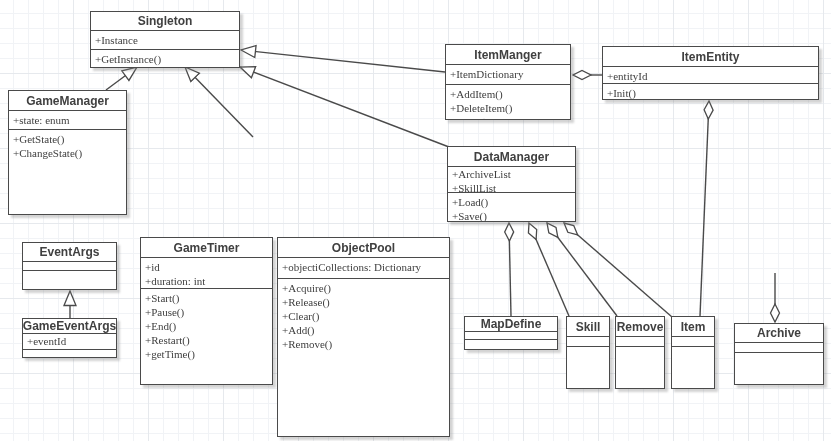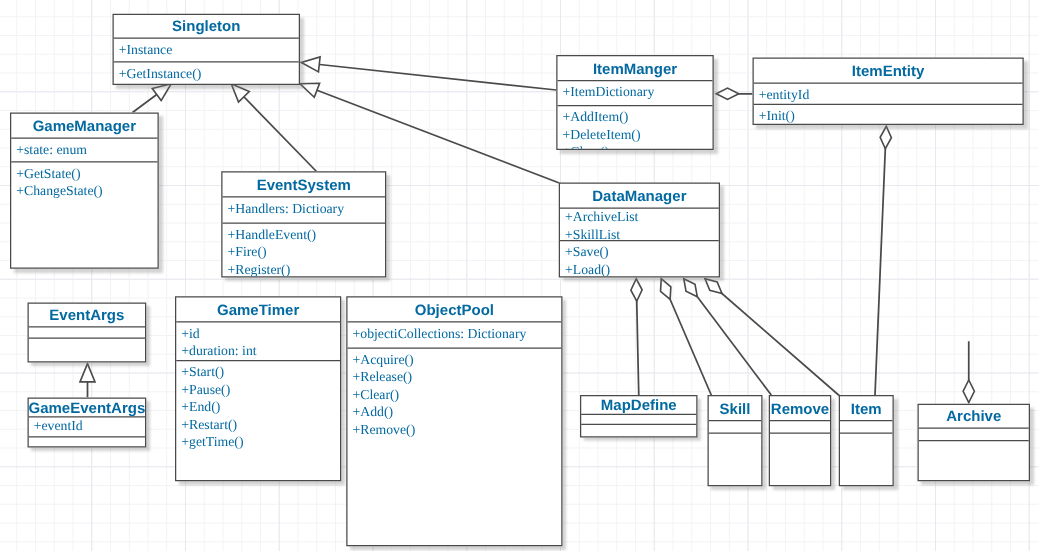--- a/index.html
+++ b/index.html
@@ -7,21 +7,21 @@
     position:relative; width:831px; height:441px; overflow:hidden;
     background-color:#ffffff;
     background-image:
       linear-gradient(to right, #e6e9ed 1px, transparent 1px),
       linear-gradient(to bottom, #e6e9ed 1px, transparent 1px),
       linear-gradient(to right, #f1f3f6 1px, transparent 1px),
       linear-gradient(to bottom, #f1f3f6 1px, transparent 1px);
     background-size:75px 75px, 75px 75px, 15px 15px, 15px 15px;
     background-position:-2px -2px;
     font-family:"Liberation Sans", sans-serif;
-    color:#0369a1;
+    color:#404040;
   }
   .wires { position:absolute; left:0; top:0; z-index:1; }
   .wires line { stroke:#4a4a4a; stroke-width:1.4; }
   .cls {
     position:absolute; z-index:2; box-sizing:border-box;
     background:#ffffff; border:1.5px solid #4a4a4a;
     box-shadow:3px 3px 2px rgba(130,130,130,0.35);
     display:flex; flex-direction:column;
   }
   .ttl {
@@ -81,31 +81,20 @@
     <div class="ttl" style="height:20px">GameManager</div>
     <div class="sec" style="height:19px">
       <div class="mem">+state: enum</div>
     </div>
     <div class="sec last">
       <div class="mem">+GetState()</div>
       <div class="mem">+ChangeState()</div>
     </div>
   </div>
 
-  <div class="cls" style="left:177px;top:137px;width:132px;height:85px">
-    <div class="ttl" style="height:20px">EventSystem</div>
-    <div class="sec" style="height:21px">
-      <div class="mem">+Handlers: Dictioary</div>
-    </div>
-    <div class="sec last">
-      <div class="mem">+HandleEvent()</div>
-      <div class="mem">+Fire()</div>
-      <div class="mem">+Register()</div>
-    </div>
-  </div>
 
   <div class="cls" style="left:445px;top:44px;width:126px;height:76px">
     <div class="ttl" style="height:20px">ItemManger</div>
     <div class="sec" style="height:20px">
       <div class="mem">+ItemDictionary</div>
     </div>
     <div class="sec last">
       <div class="mem">+AddItem()</div>
       <div class="mem">+DeleteItem()</div>
       <div class="mem">+Clear()</div>
@@ -122,22 +111,22 @@
     </div>
   </div>
 
   <div class="cls" style="left:447px;top:146px;width:129px;height:76px">
     <div class="ttl" style="height:20px">DataManager</div>
     <div class="sec" style="height:26px;padding-top:0">
       <div class="mem">+ArchiveList</div>
       <div class="mem">+SkillList</div>
     </div>
     <div class="sec last">
+      <div class="mem">+Load()</div>
       <div class="mem">+Save()</div>
-      <div class="mem">+Load()</div>
     </div>
   </div>
 
   <div class="cls" style="left:22px;top:242px;width:95px;height:48px">
     <div class="ttl" style="height:19px">EventArgs</div>
     <div class="sec" style="height:9px"></div>
     <div class="sec last"></div>
   </div>
 
   <div class="cls" style="left:22px;top:318px;width:95px;height:40px">

